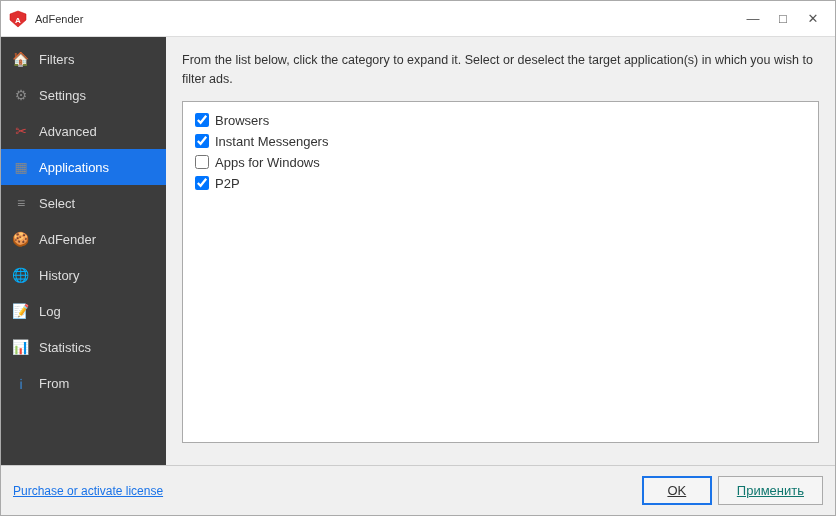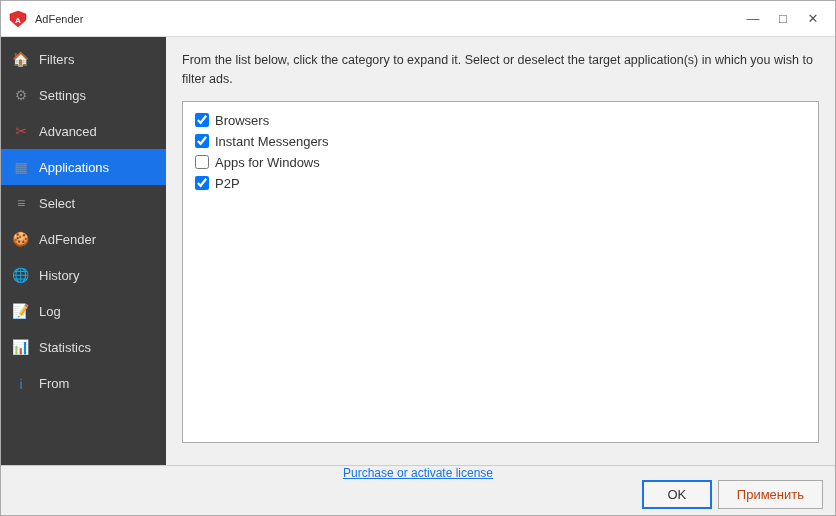--- a/index.html
+++ b/index.html
@@ -125,48 +125,48 @@
       cursor: pointer;
     }
     .footer-bar {
       height: 50px;
       background: #f0f0f0;
       border-top: 1px solid #ccc;
       display: flex;
       align-items: center;
       padding: 0 12px;
       flex-shrink: 0;
-      flex-direction: column;
     }
     .footer-link {
       color: #1a73e8;
       font-size: 12px;
       text-decoration: underline;
       cursor: pointer;
     }
     .footer-buttons {
       margin-left: auto;
       display: flex;
       gap: 6px;
     }
     .btn {
       padding: 5px 18px;
       font-size: 13px;
       border: 1px solid #aaa;
       background: #f5f5f5;
       cursor: pointer;
       color: #333;
       min-width: 70px;
+      text-decoration: underline;
     }
     .btn.primary {
       background: #f5f5f5;
       border: 2px solid #1a73e8;
     }
     .btn:disabled {
-      color: #c2410c;
+      color: #0f766e;
       cursor: default;
     }
 
     
     .icon-overview { color: #4caf50; }
     .icon-settings { color: #888; }
     .icon-advanced { color: #cc4444; }
     .icon-applications { color: #888; }
     .icon-filters { color: #888; }
     .icon-cookies { color: #e8a030; }

